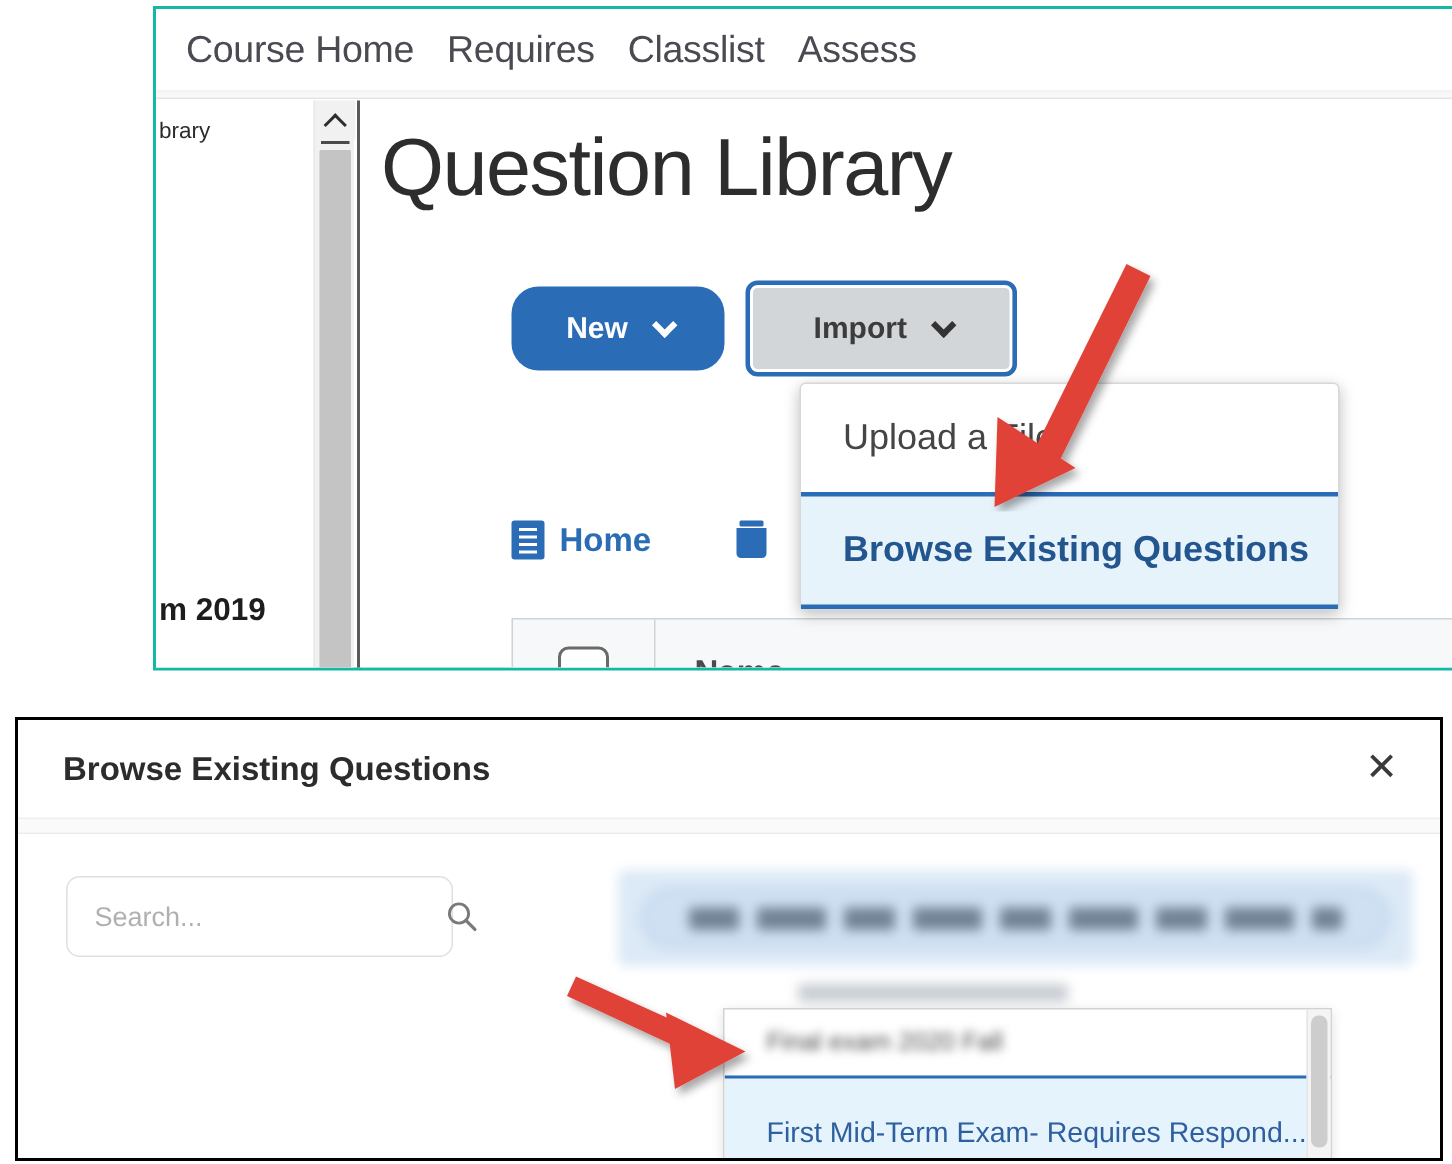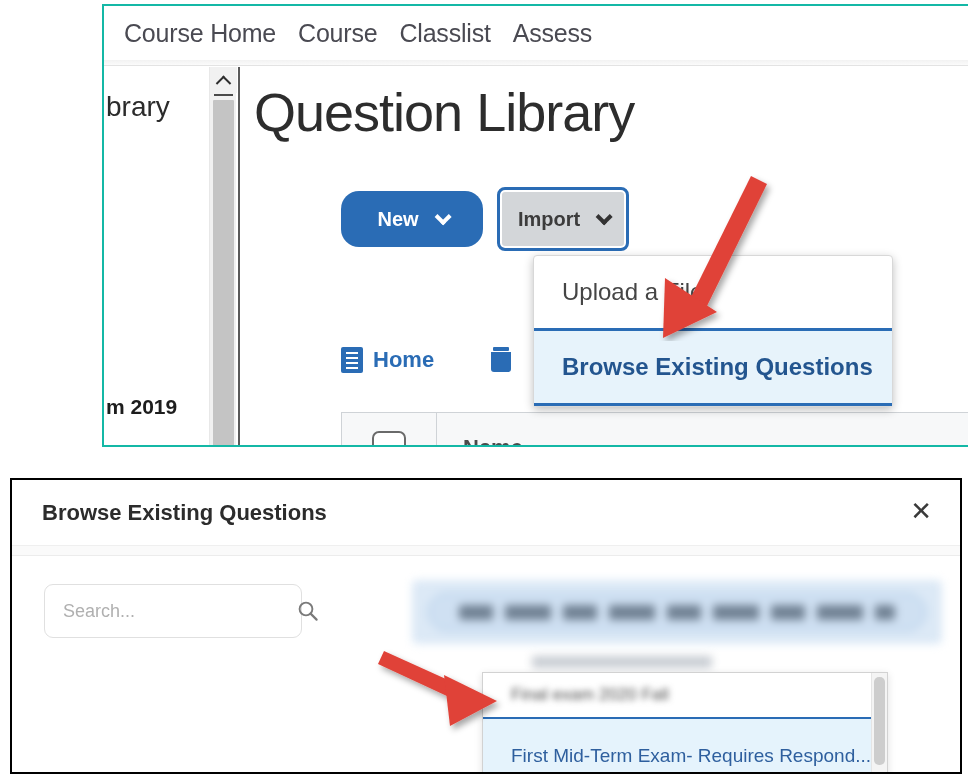--- a/index.html
+++ b/index.html
@@ -67,22 +67,22 @@
 
   
   #left-col {
     position: absolute;
     left: 0; top: 61px;
     width: 105px; height: 382px;
     background: #ffffff;
   }
   #left-label-top {
     position: absolute;
-    left: 2px; top: 24px;
-    font-size: 28px;
+    left: 2px; top: 12px;
+    font-size: 15px;
     color: #2b2b2b;
     white-space: nowrap;
   }
   #left-label-bottom {
     position: absolute;
     left: 2px; top: 328px;
     font-size: 21px;
     color: #1d1d1d;
     font-weight: bold;
     white-space: nowrap;
@@ -161,21 +161,21 @@
     font-weight: bold;
     display: flex;
     align-items: center;
     justify-content: center;
     gap: 16px;
     cursor: pointer;
   }
   #btn-import {
     position: absolute;
     left: 256px; top: 120px;
-    width: 132px; height: 64px;
+    width: 181px; height: 64px;
     background: #d3d6d9;
     border: 3px solid #2a6cb5;
     border-radius: 8px;
     color: #3c3c3c;
     font-size: 20px;
     font-weight: bold;
     display: flex;
     align-items: center;
     justify-content: center;
     gap: 16px;
@@ -495,21 +495,21 @@
 </style>
 </head>
 <body>
 
 <div id="stage">
 
   <div id="panel-top">
 
     <div id="navbar">
       <span class="nav-item">Course Home</span>
-      <span class="nav-item">Course</span>
+      <span class="nav-item">Requires</span>
       <span class="nav-item">Classlist</span>
       <span class="nav-item">Assess</span>
     </div>
     <div id="nav-underline"></div>
 
     <div id="left-col">
       <div id="left-label-top">brary</div>
       <div id="left-label-bottom">m 2019</div>
     </div>
 

